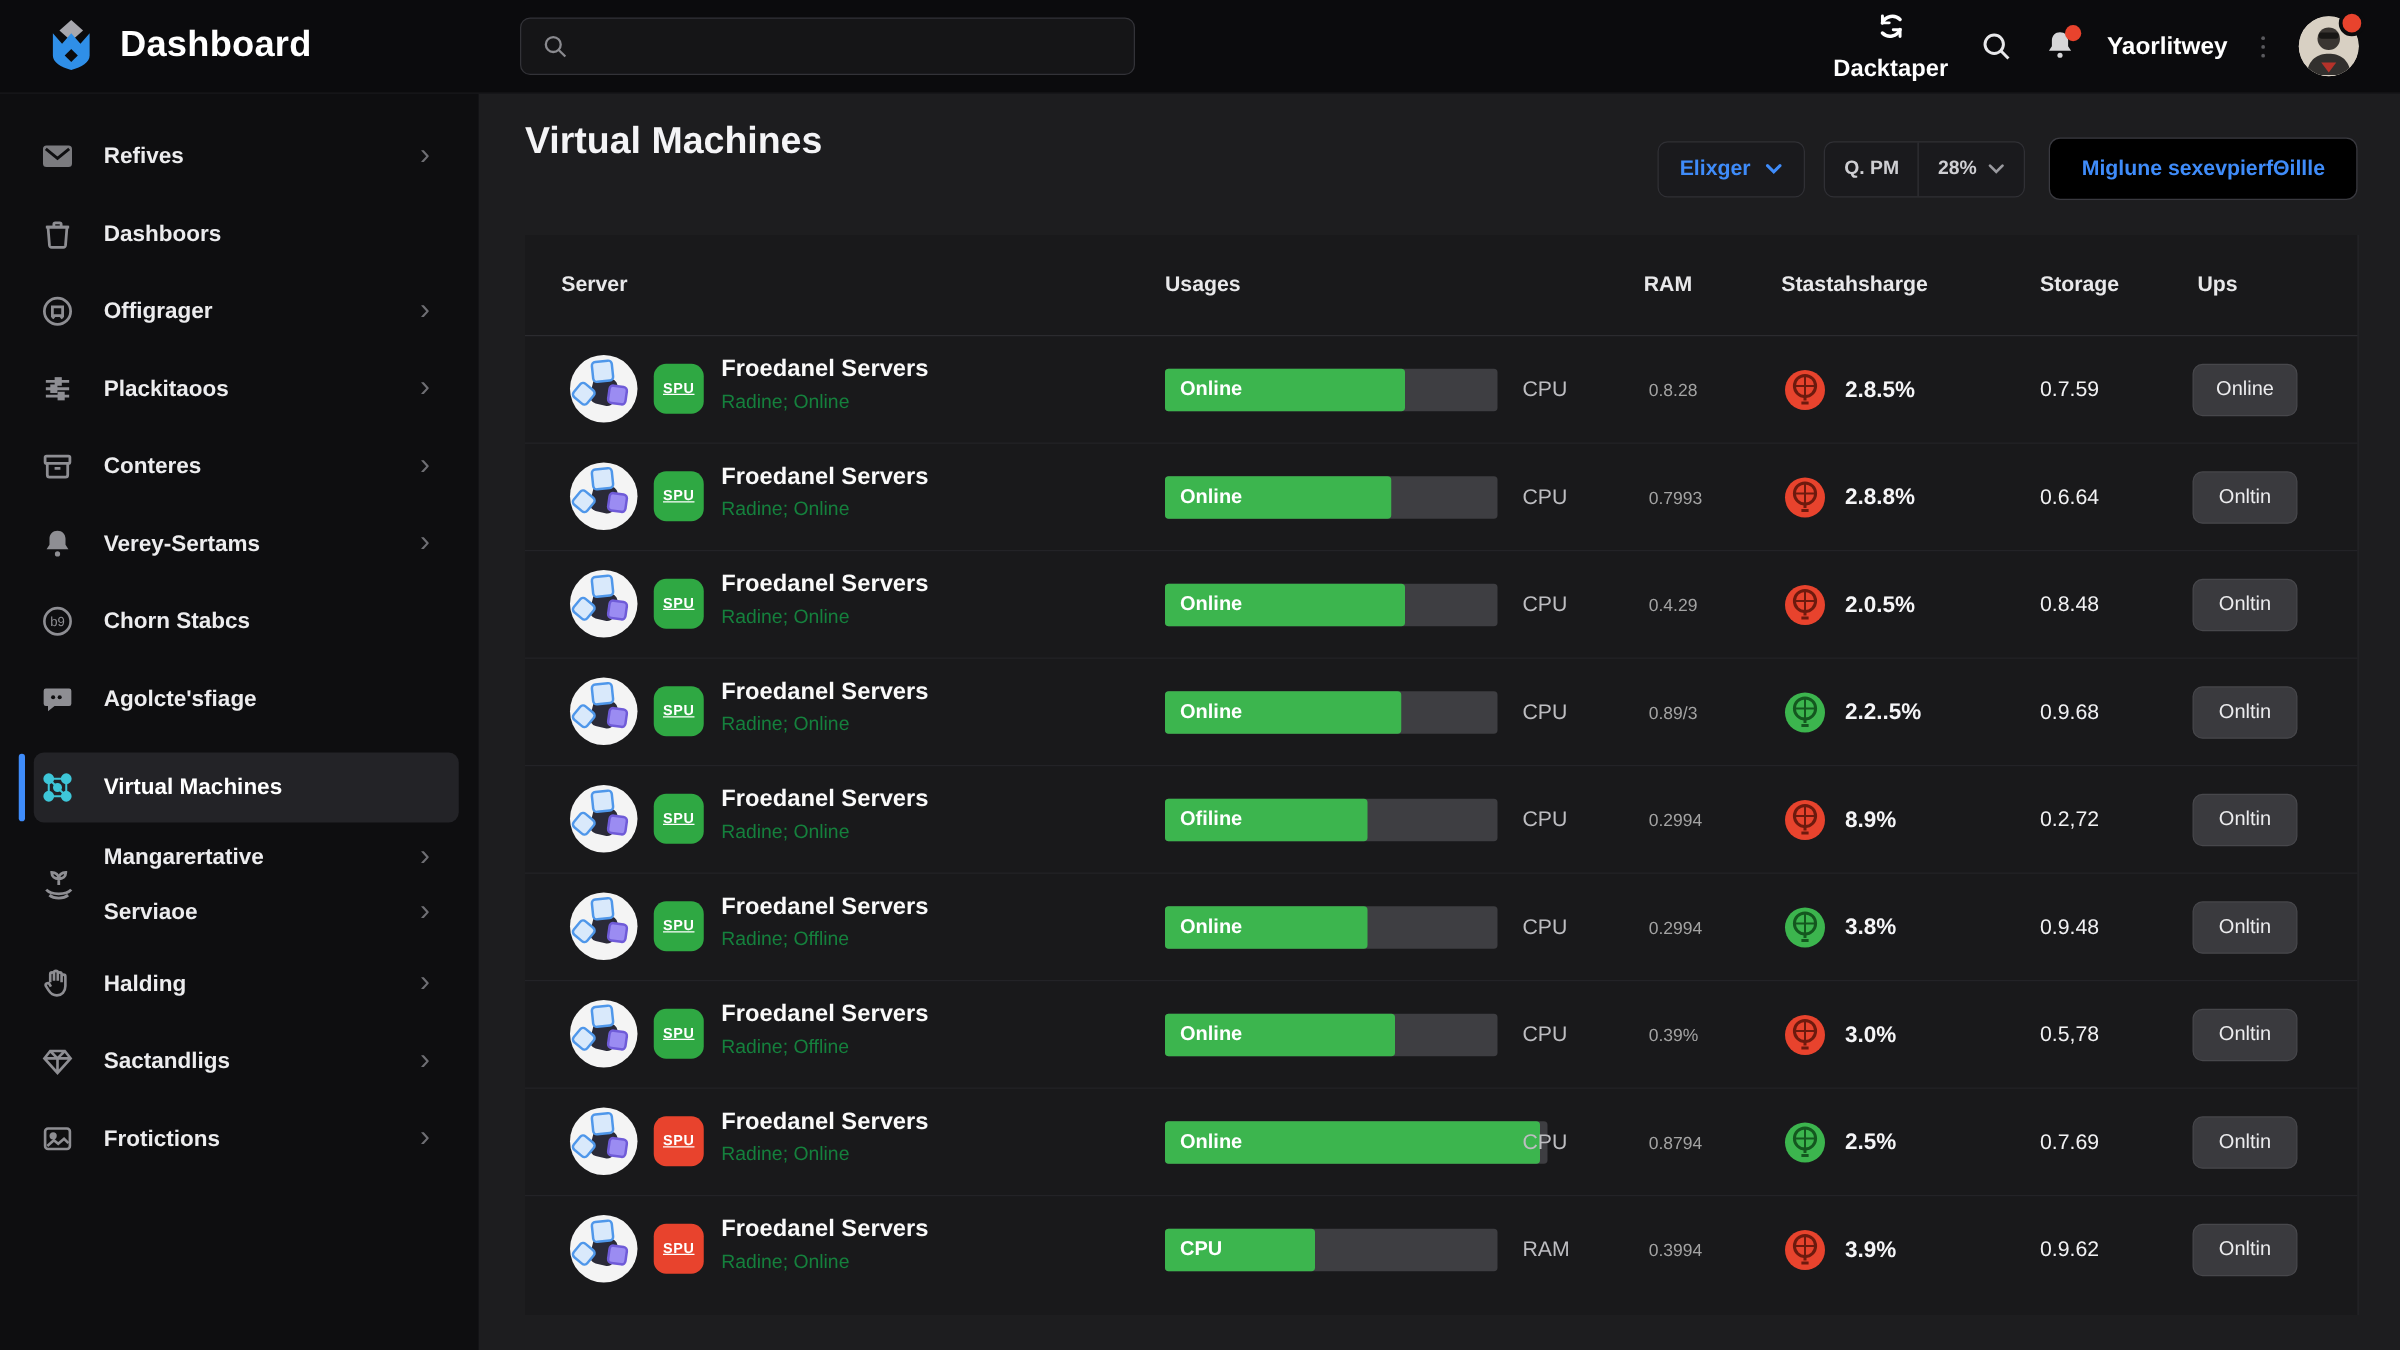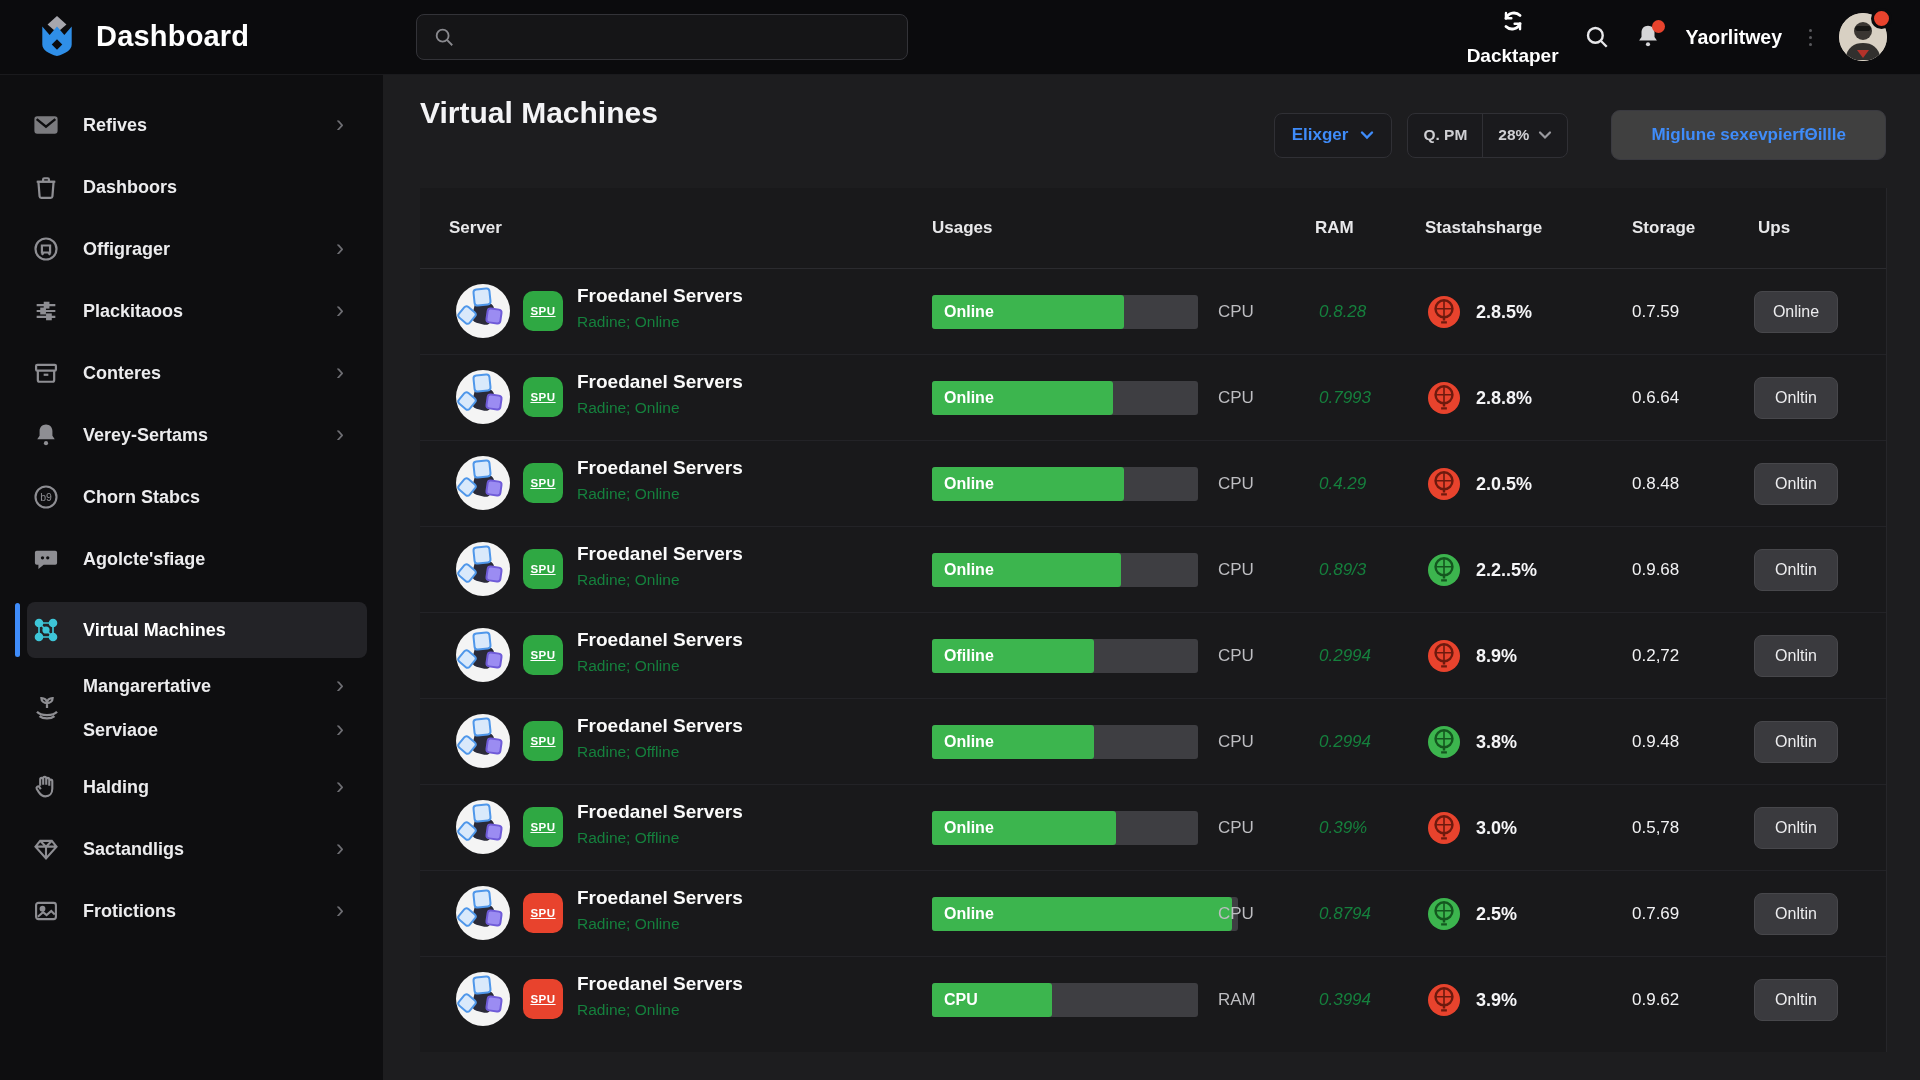--- a/index.html
+++ b/index.html
@@ -47,21 +47,21 @@
   .side-bottom{margin-top:10px;}
   
   .main{position:absolute;left:383px;top:74px;right:0;bottom:0;background:#1d1d1f;}
   .page-title{position:absolute;left:37px;top:22px;margin:0;font-size:30px;font-weight:bold;color:#f4f4f6;}
   .actions{position:absolute;right:34px;top:36px;display:flex;align-items:center;gap:15px;}
   .btn{box-sizing:border-box;display:flex;align-items:center;border-radius:8px;border:1px solid #303035;background:#1a1a1d;font-weight:bold;cursor:pointer;}
   .btn-filter{height:45px;padding:0 17px;gap:12px;font-size:17px;}
   .btn-seg{height:45px;color:#cfcfd3;font-size:15.5px;padding:0;}
   .seg{height:100%;display:flex;align-items:center;padding:0 15px;gap:9px;}
   .seg + .seg{border-left:1px solid #303035;}
-  .btn-primary{height:50px;padding:0 39px;background:#404040;border:1px solid #3a3a40;border-radius:9px;font-size:17px;margin-left:28px;}
+  .btn-primary{height:50px;padding:0 25px;background:#000000;border:1px solid #3a3a40;border-radius:9px;font-size:17px;margin-left:4px;}
   .chev-down{display:inline-flex;width:14px;height:14px;}
   .chev-down svg{width:100%;height:100%;}
   
   .table-wrap{position:absolute;left:37px;top:114px;width:1466px;height:864px;background:#19191b;border-right:1px solid #26262a;}
   .thead{position:relative;height:80px;border-bottom:1px solid #2b2b2f;}
   .th{position:absolute;top:50%;transform:translateY(-50%);color:#e8e8ea;font-weight:bold;font-size:17px;}
   .row{position:relative;height:85px;border-bottom:1px solid #232327;}
   .row:last-child{border-bottom:0;}
   .srv-avatar{position:absolute;left:36px;top:15px;width:54px;height:54px;border-radius:50%;background:#f4f4f4;overflow:hidden;}
   .mini{position:absolute;border-radius:4px;box-sizing:border-box;}
@@ -70,21 +70,21 @@
   .mini.l{left:3px;top:23px;width:16px;height:16px;background:#d9e9fb;border:2px solid #4f97ea;transform:rotate(40deg);}
   .mini.r{left:30px;top:24px;width:16px;height:16px;background:#9b8cf2;border:2px solid #6f5bd8;transform:rotate(8deg);}
   .badge{position:absolute;left:103px;top:22px;width:40px;height:40px;border-radius:10px;color:#fff;font-size:11.5px;font-weight:bold;display:flex;align-items:center;justify-content:center;letter-spacing:.5px;text-decoration:underline;}
   .name{position:absolute;left:157px;top:16px;font-size:19px;color:#fafafa;font-weight:600;}
   .subtitle{position:absolute;left:157px;top:44px;font-size:15.5px;color:#15803d;}
   .bar{position:absolute;left:512px;top:26px;width:266px;height:34px;background:#3e3e42;border-radius:3px;}
   .bar.wide{width:306px;}
   .bar-fill{position:absolute;left:0;top:0;bottom:0;border-radius:3px;display:flex;align-items:center;overflow:visible;}
   .bar-label{color:#fff;font-weight:bold;font-size:16px;padding-left:12px;white-space:nowrap;}
   .usage{position:absolute;left:798px;top:50%;transform:translateY(-50%);color:#bdbdc1;font-size:17px;z-index:2;}
-  .ram{position:absolute;left:899px;top:50%;transform:translateY(-50%);color:#15803d;font-size:17px;font-style:italic;}
+  .ram{position:absolute;left:899px;top:50%;transform:translateY(-50%);color:#a3a3a3;font-size:14px;}
   .statusic{position:absolute;left:1008px;top:50%;transform:translateY(-50%);width:32px;height:32px;border-radius:50%;display:flex;align-items:center;justify-content:center;}
   .statusv{position:absolute;left:1056px;top:50%;transform:translateY(-50%);color:#f5f5f7;font-size:18px;font-weight:bold;}
   .storage{position:absolute;left:1212px;top:50%;transform:translateY(-50%);color:#f2f2f4;font-size:17px;}
   .ups-btn{position:absolute;left:1334px;top:50%;transform:translateY(-50%);width:84px;height:42px;background:#3a3a3e;border:1px solid #47474b;border-radius:8px;color:#ececee;font-size:16px;display:flex;align-items:center;justify-content:center;cursor:pointer;box-sizing:border-box;}
 </style>
 </head>
 <body>
 
 <div class="header">
   <div class="logo">

